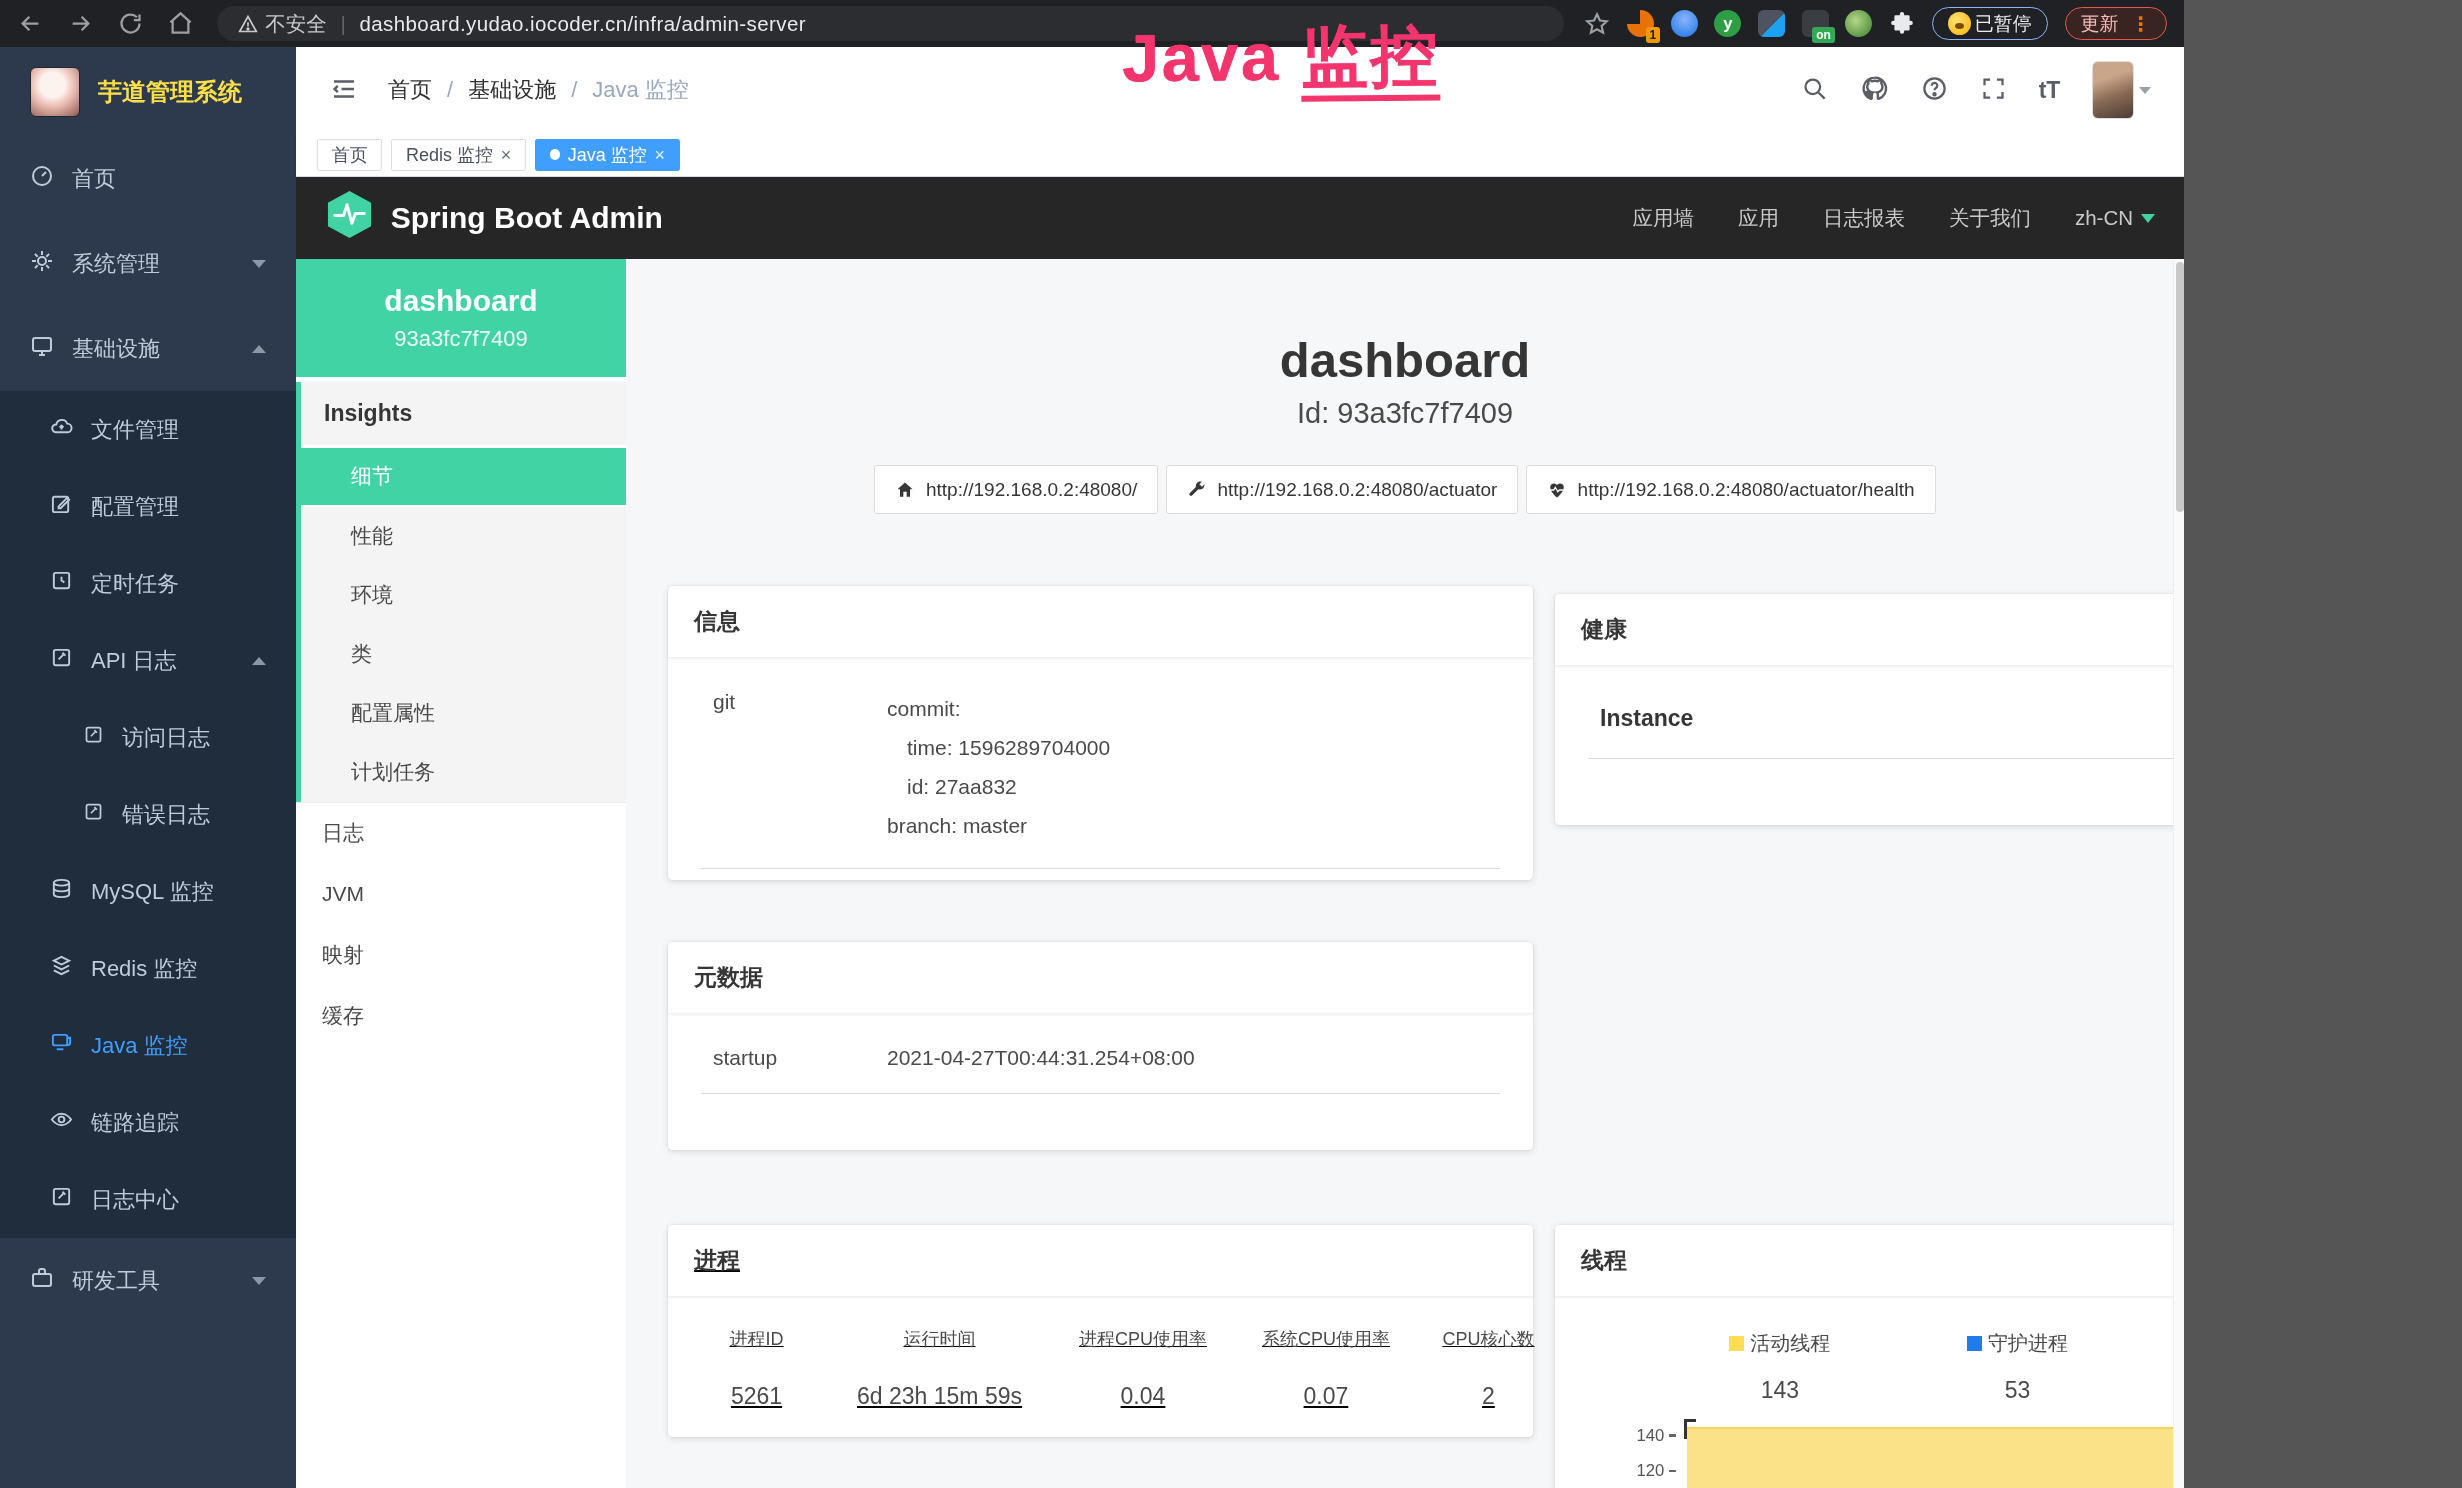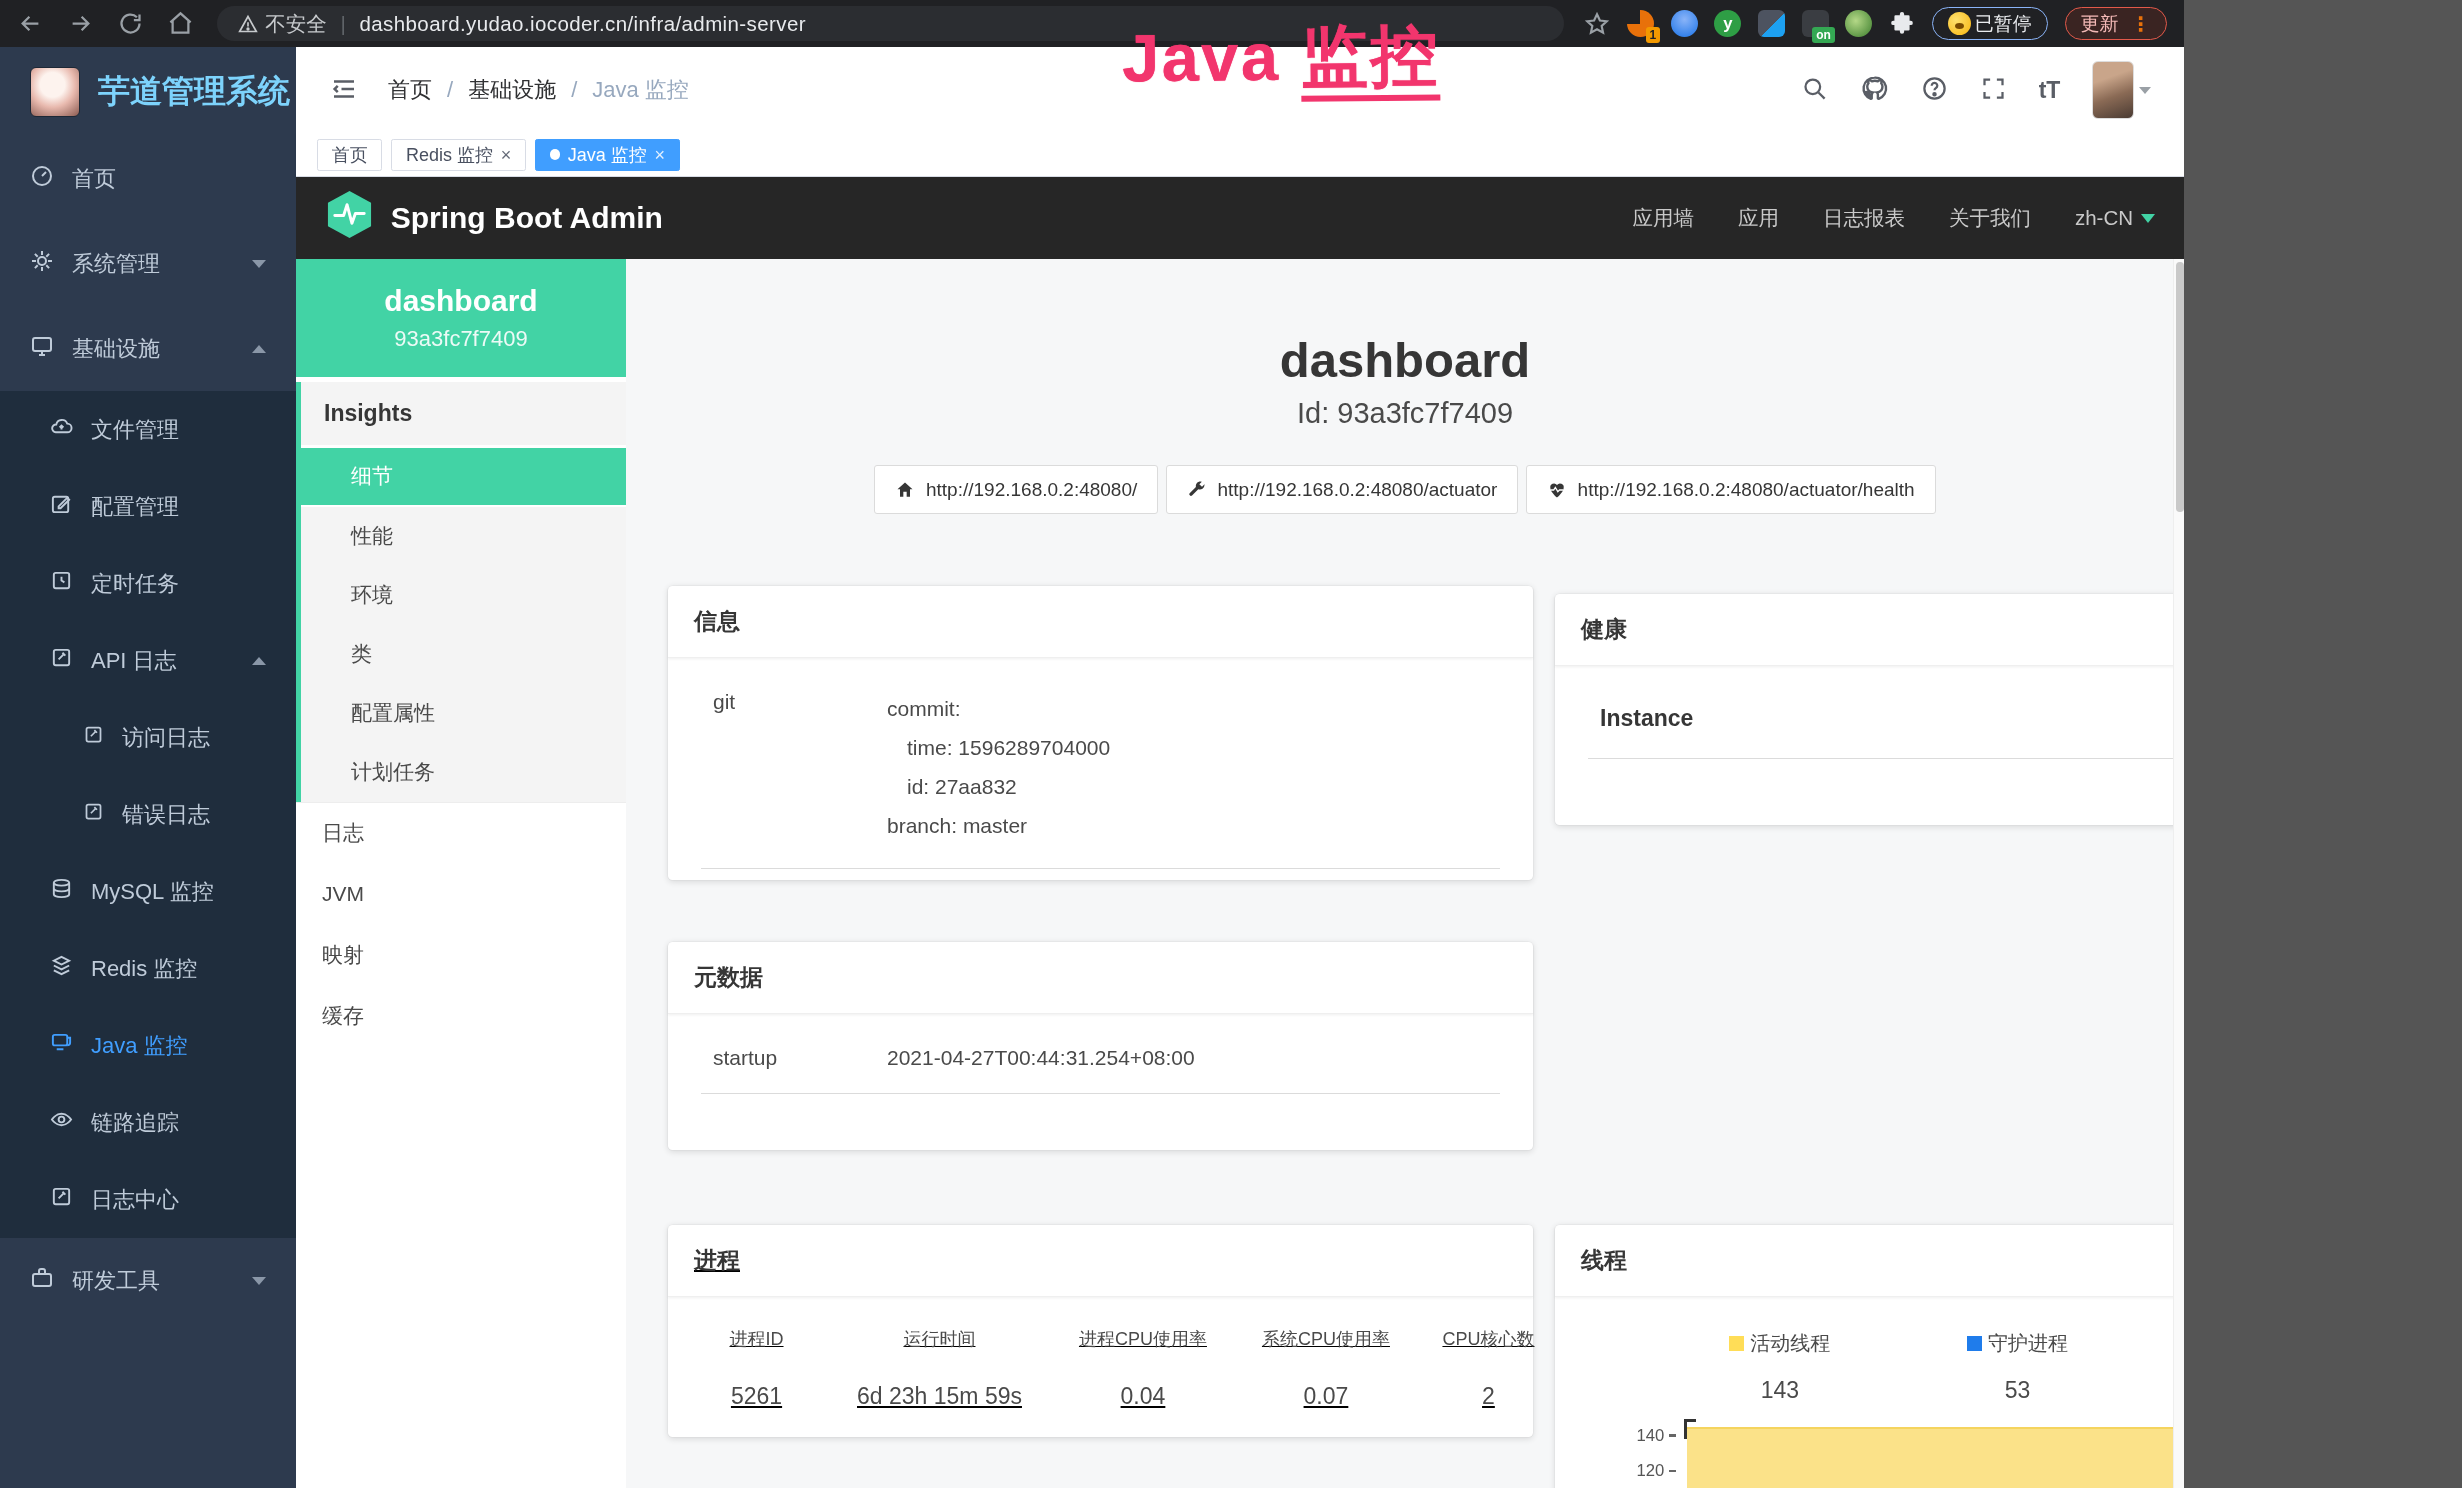--- a/index.html
+++ b/index.html
@@ -30,21 +30,21 @@
   .annotation { position:absolute; left:1122px; top:12px; z-index:50; color:#f2356d; font-size:67px; font-weight:800; transform:rotate(-.5deg); letter-spacing:2.3px; text-shadow:0 0 0.8px #f2356d; }
   .annotation .ul { border-bottom:6.8px solid #f2356d; padding-bottom:1.5px; }
 
   
   .app { position:absolute; top:47px; left:0; right:0; bottom:0; display:flex; }
 
   
   .adm-side { width:296px; background:#2d3a4e; color:#bfcbd9; flex:none; display:flex; flex-direction:column; }
   .logo-row { height:89px; display:flex; align-items:center; gap:18px; padding-left:30px; }
   .logo-img { width:50px; height:50px; border-radius:6px; background:radial-gradient(circle at 45% 35%, #fdf3ee 0 30%, #e8b9ae 55%, #8a5a50 100%); border:0.8px solid #1d2836; }
-  .logo-title { color:#7dd3fc; font-size:32px; font-weight:bold; }
+  .logo-title { color:#fde047; font-size:24px; font-weight:bold; }
   .m-item { height:85px; display:flex; align-items:center; gap:18px; padding:0 30px; font-size:22px; color:#bfcbd9; }
   .m-item svg { flex:none; }
   .sub .m-item { height:77px; padding-left:50px; }
   .sub { background:#1f2d3d; }
   .sub .nested { padding-left:83px; }
   .m-item.active { color:#409eff; }
   .chev { margin-left:auto; width:0; height:0; border-left:7.6px solid transparent; border-right:7.6px solid transparent; }
   .chev.down { border-top:8.3px solid #8a97a8; }
   .chev.up { border-bottom:8.3px solid #8a97a8; }
 

